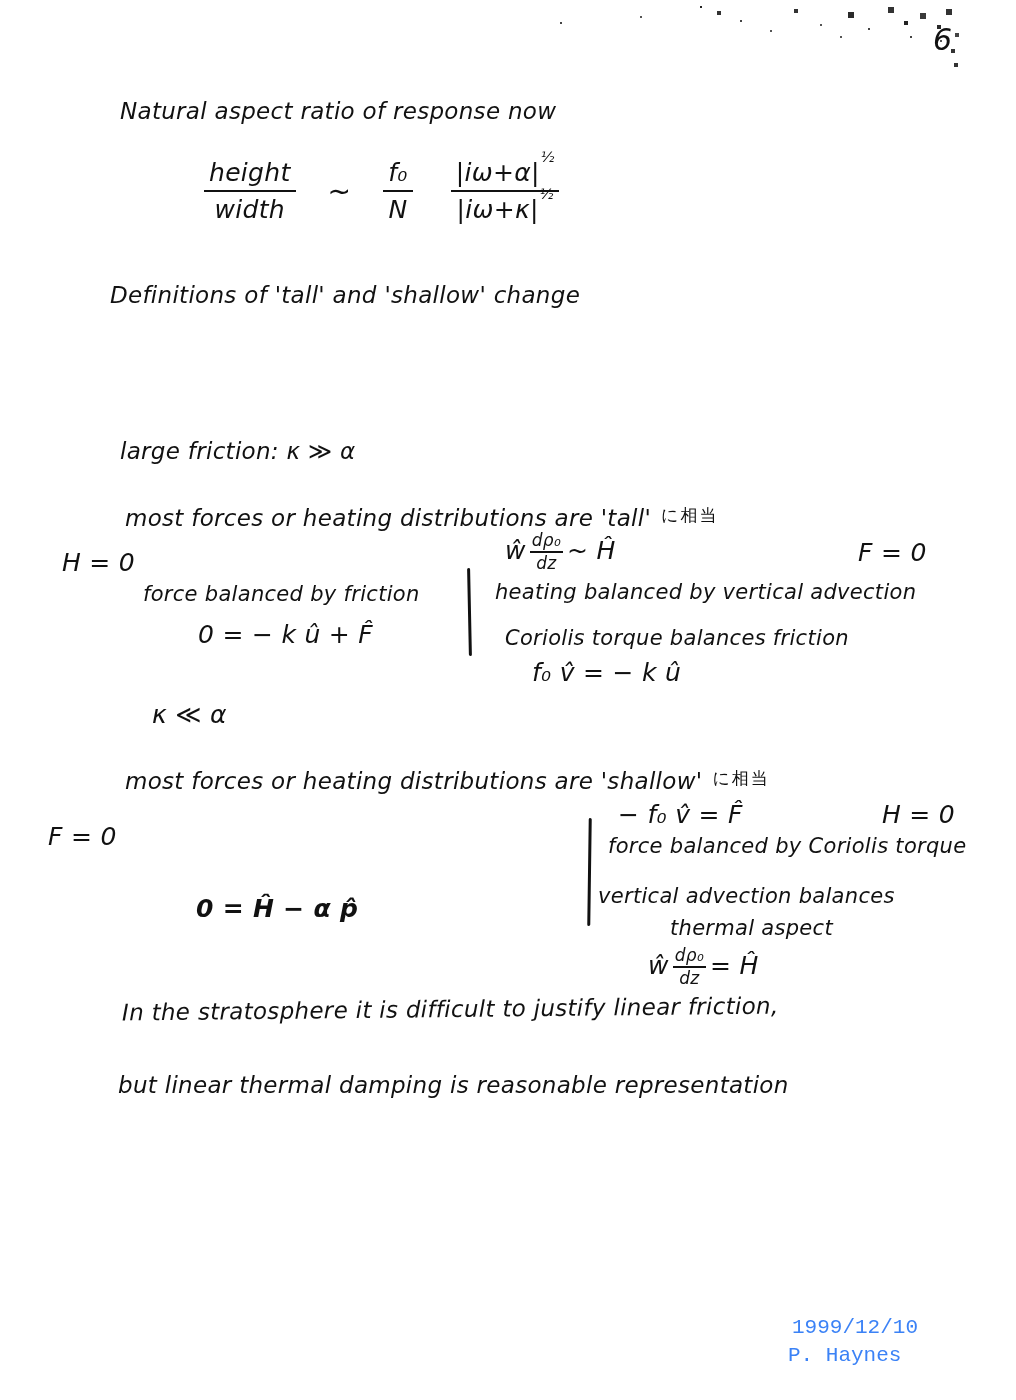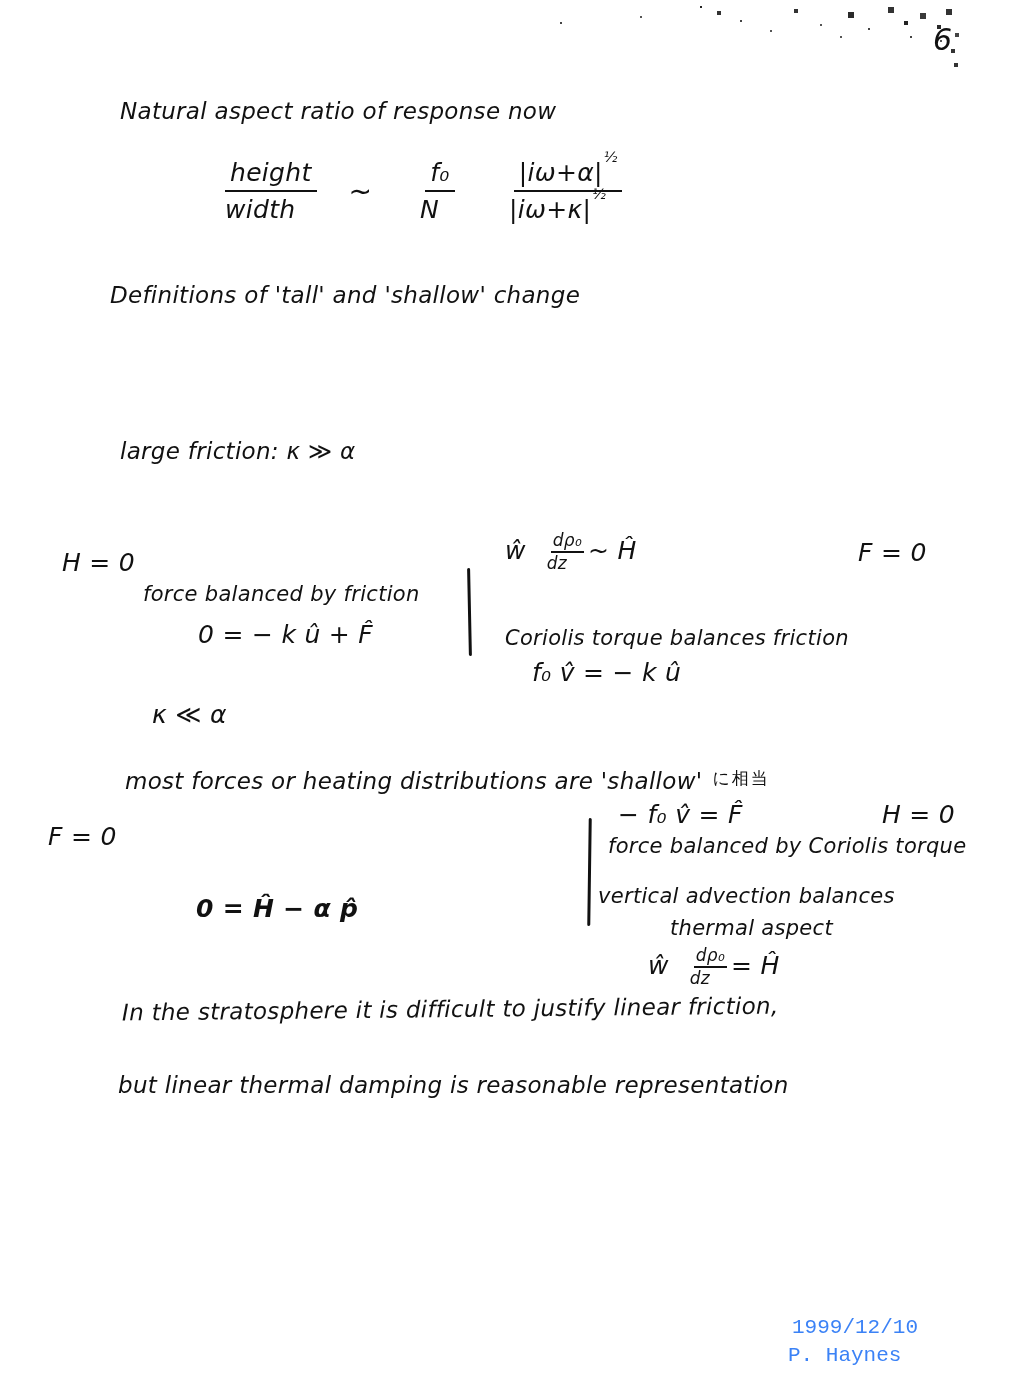--- a/index.html
+++ b/index.html
@@ -28,21 +28,21 @@
     font-style: normal;
     font-size: 17px;
     position: relative;
     top: -5px;
     margin-left: 10px;
     letter-spacing: 2px;
   }
   .quote { letter-spacing: 0.3px; }
   
   .frac { display: inline-block; text-align: center; vertical-align: middle; margin: 0 6px; }
-  .frac .num { display: block; border-bottom: 2.5px solid #111; padding: 0 5px 3px; margin-left: 21px; }
+  .frac .num { display: block; border-bottom: 2.5px solid #111; padding: 0 5px 3px; }
   .frac .den { display: block; padding: 3px 5px 0; }
   .bigfrac .num, .bigfrac .den { font-size: 25px; }
   .smallfrac { margin: 0 4px; }
   .smallfrac .num, .smallfrac .den { font-size: 17px; padding: 0 2px 1px; border-bottom-width: 2px; }
   sup.exp { font-size: 14px; position: relative; top: -10px; left: 1px; font-style: italic; }
   .formula-row { display: flex; align-items: center; gap: 26px; }
   .sim { font-size: 28px; }
   
   .vline { width: 3px; background: #111; border-radius: 2px; }
   .r-1 { transform: rotate(-1.2deg); }
@@ -93,31 +93,35 @@
       <span class="num"><span>|iω+α|</span><sup class="exp">½</sup></span>
       <span class="den"><span>|iω+κ|</span><sup class="exp">½</sup></span>
     </span>
   </div>
 
   <div class="abs hw t24" style="left:110px; top:282px;">Definitions of 'tall' and 'shallow' change</div>
 
 
   <div class="abs hw t24" style="left:120px; top:438px;">large friction:    κ ≫ α</div>
 
+  <div class="abs hw t24" style="left:125px; top:505px;">
+    <span class="quote">most forces or heating distributions are 'tall'</span><span class="jp">に相当</span>
+  </div>
 
   <div class="abs hw eq" style="left:62px; top:548px;">H = 0</div>
   <div class="abs hw bal" style="left:143px; top:582px;">force balanced by friction</div>
   <div class="abs hw eq" style="left:198px; top:620px;">0 = − k û + F̂</div>
 
   <div class="abs vline r-1" style="left:468px; top:568px; height:88px;"></div>
 
   <div class="abs hw eq" style="left:505px; top:530px;">
     <span>ŵ</span><span class="frac smallfrac"><span class="num">dρ₀</span><span class="den">dz</span></span><span>~ Ĥ</span>
   </div>
   <div class="abs hw eq" style="left:858px; top:538px;">F = 0</div>
+  <div class="abs hw bal" style="left:495px; top:580px;">heating balanced by vertical advection</div>
   <div class="abs hw bal" style="left:505px; top:626px;">Coriolis torque balances friction</div>
   <div class="abs hw eq" style="left:532px; top:658px;">f₀ v̂ = − k û</div>
 
   <div class="abs hw eq" style="left:132px; top:700px;margin-left:20px;">κ ≪ α</div>
 
   <div class="abs hw t24" style="left:125px; top:768px;">
     <span class="quote">most forces or heating distributions are 'shallow'</span><span class="jp">に相当</span>
   </div>
 
   <div class="abs hw eq" style="left:618px; top:800px;">− f₀ v̂ = F̂</div>

